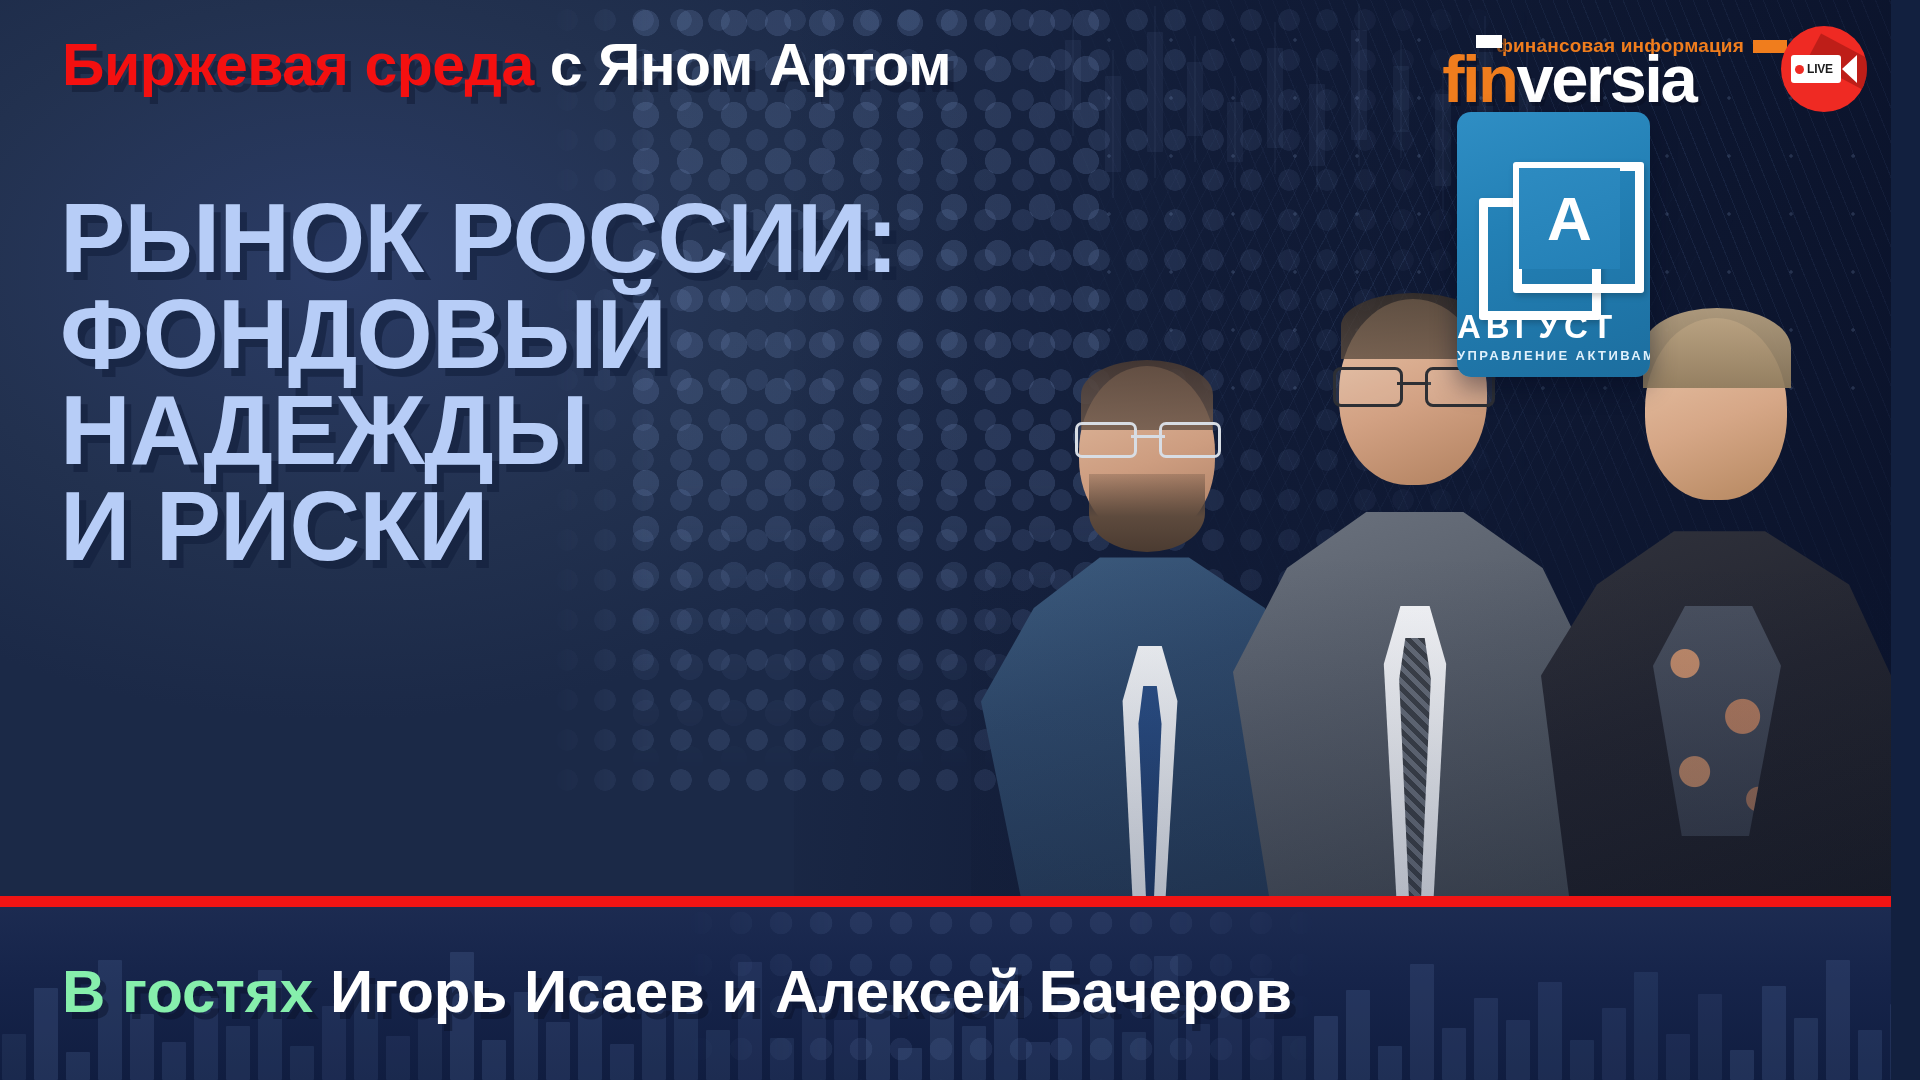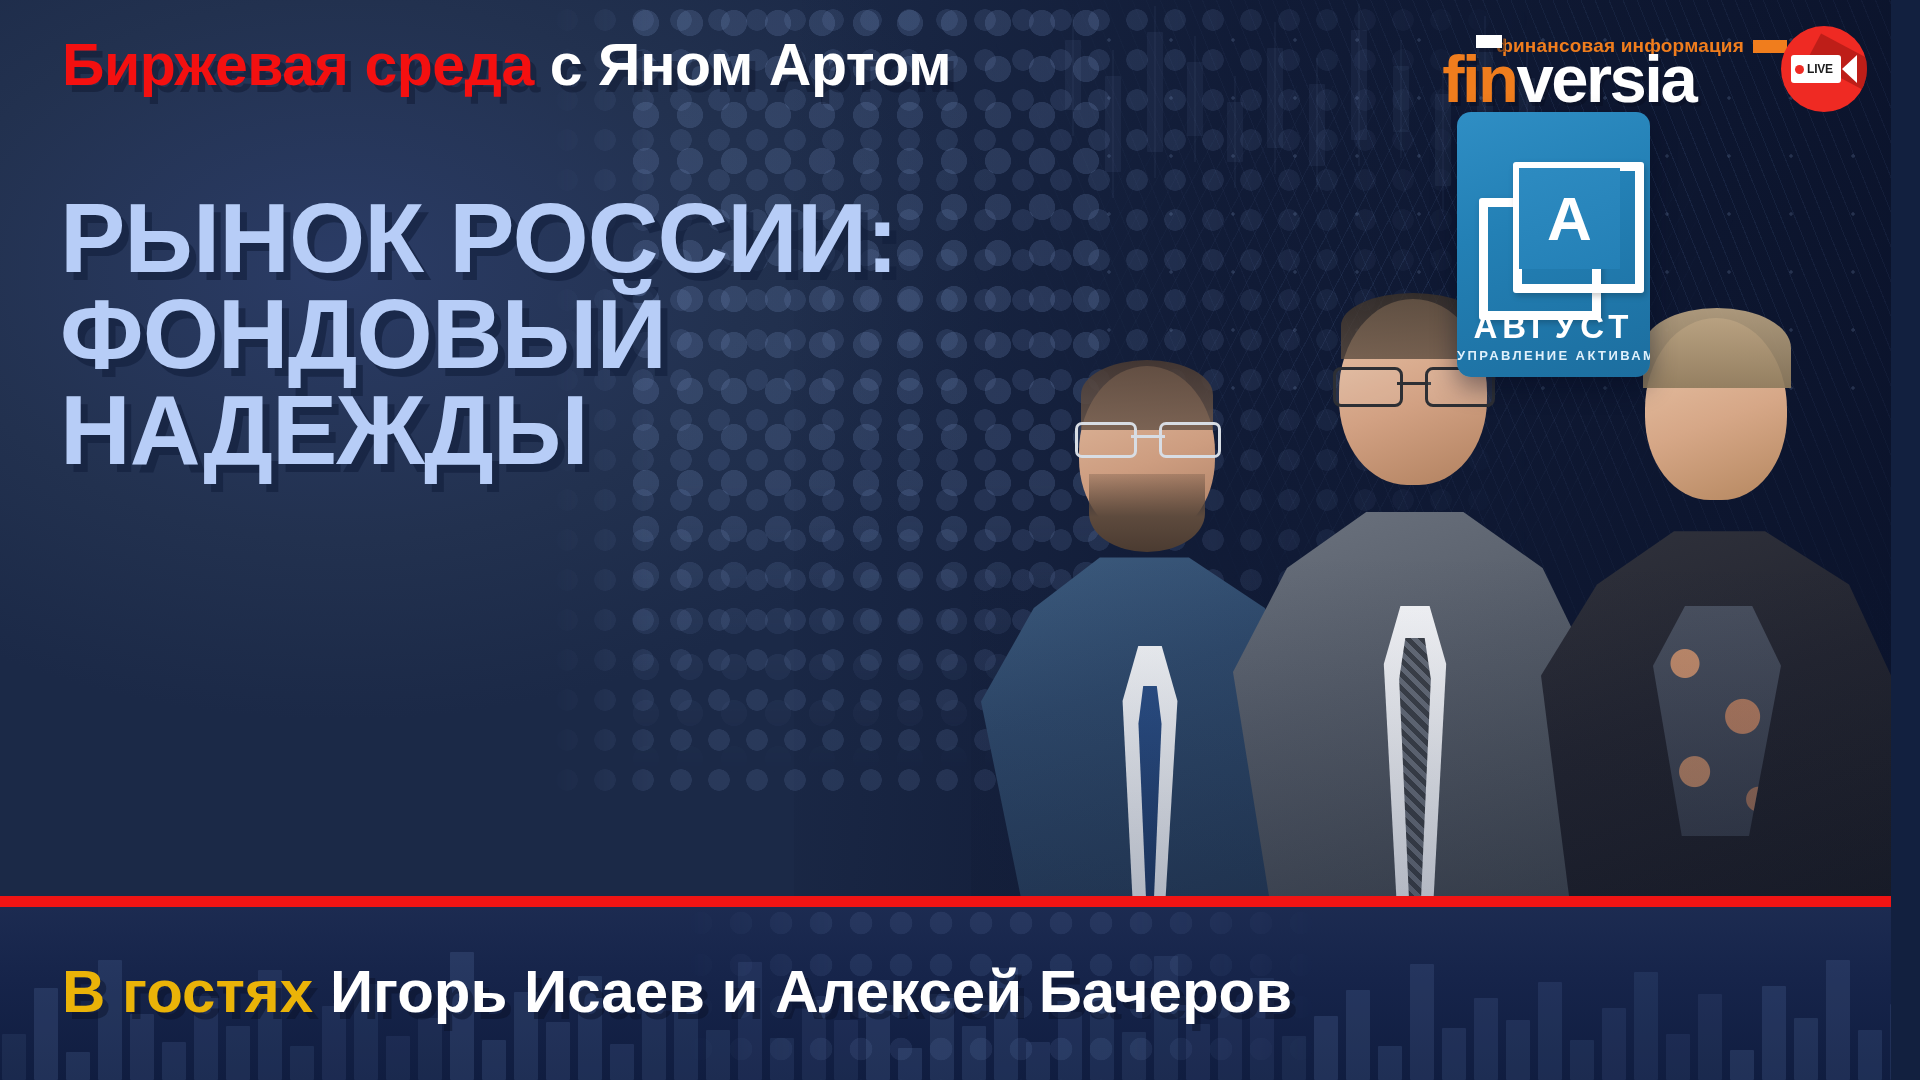--- a/index.html
+++ b/index.html
@@ -76,21 +76,21 @@
 
   .title{position:absolute;left:60px;top:124px;width:1070px;
     color:#b7cdf7;font-size:98px;font-weight:800;line-height:.98;
     letter-spacing:-1px;text-transform:uppercase;
     text-shadow:7px 8px 0 rgba(17,30,60,.62);}
   .title .ln{display:block;white-space:nowrap;}
 
   .guests{position:absolute;left:62px;bottom:58px;white-space:nowrap;
     font-size:60px;font-weight:700;line-height:1;
     text-shadow:6px 7px 0 rgba(8,16,38,.45);}
-  .guests .g-red{color:#eab308;}
+  .guests .g-red{color:#86efac;}
   .guests .g-white{color:#ffffff;margin-top:18px;}
 
   
   .finversia{position:absolute;right:24px;top:24px;height:84px;display:flex;align-items:flex-end;}
   .fv-block{position:relative;display:flex;flex-direction:column;justify-content:flex-end;}
   .fv-tag{display:flex;align-items:center;gap:9px;margin:0 0 -6px 54px;}
   .fv-tag-text{color:#f07d1d;font-size:19px;font-weight:700;letter-spacing:.2px;white-space:nowrap;}
   .fv-tag-bar{width:34px;height:13px;background:#f07d1d;display:block;}
   .fv-word{display:flex;align-items:baseline;font-size:67px;font-weight:800;line-height:.85;
     letter-spacing:-2.5px;filter:drop-shadow(3px 4px 0 rgba(8,14,34,.45));}
@@ -117,21 +117,21 @@
   .av-sq-back{position:absolute;left:22px;top:86px;width:104px;height:104px;
     border:9px solid #fff;border-radius:3px;box-shadow:2px 3px 6px rgba(0,0,0,.22);}
   .av-sq-front{position:absolute;left:56px;top:50px;width:113px;height:113px;
     border:9px solid #fff;border-radius:3px;background:rgba(45,137,190,.0);
     box-shadow:2px 3px 6px rgba(0,0,0,.22);}
   .av-sq-mask{position:absolute;left:62px;top:56px;width:101px;height:101px;
     background:linear-gradient(160deg,#2d8bc1 0%,#2480b6 100%);}
   .av-letter{position:absolute;left:62px;top:56px;width:101px;height:101px;
     display:flex;align-items:center;justify-content:center;color:#fff;
     font-size:62px;font-weight:700;line-height:1;}
-  .av-name{position:absolute;left:0;right:0;top:196px;text-align:center;color:#fff;
+  .av-name{position:absolute;left:0;right:0;top:196px;text-align:left;color:#fff;
     font-size:33px;font-weight:700;letter-spacing:5px;}
   .av-sub{position:absolute;left:0;right:0;top:236px;text-align:center;color:#dff0fb;
     font-size:13px;font-weight:700;letter-spacing:2.4px;white-space:nowrap;}
 
   
   .people{position:absolute;right:0;bottom:184px;width:920px;height:760px;}
   .person{position:absolute;bottom:0;}
 
   .p-head{position:absolute;border-radius:50% 50% 46% 46%;}
 
@@ -263,20 +263,21 @@
 
   <div class="kicker">
     <span class="k-red">Биржевая среда</span>
     <span class="k-white">с Яном Артом</span>
   </div>
 
   <h1 class="title">
     <span class="ln">РЫНОК РОССИИ:</span>
     <span class="ln">ФОНДОВЫЙ</span>
     <span class="ln">НАДЕЖДЫ</span>
+    <span class="ln">И РИСКИ</span>
   </h1>
 
   <div class="finversia">
     <div class="fv-block">
       <div class="fv-tag">
         <span class="fv-tag-text">финансовая информация</span>
         <span class="fv-tag-bar"></span>
       </div>
       <div class="fv-word">
         <span class="fv-fin">fin</span>

